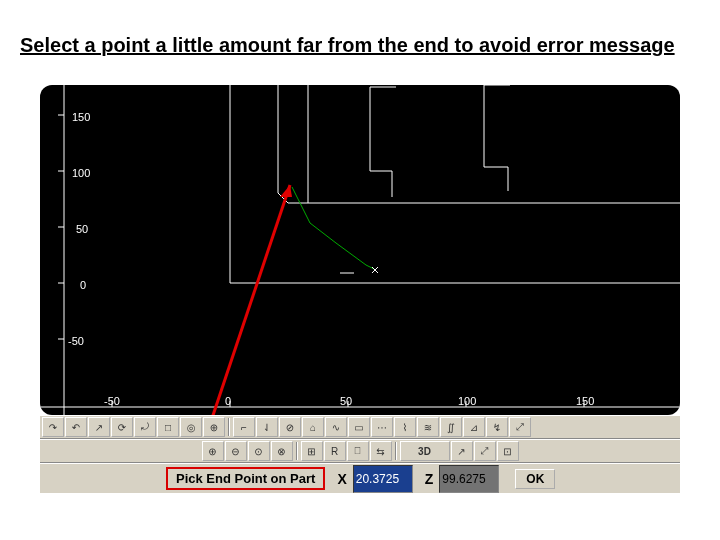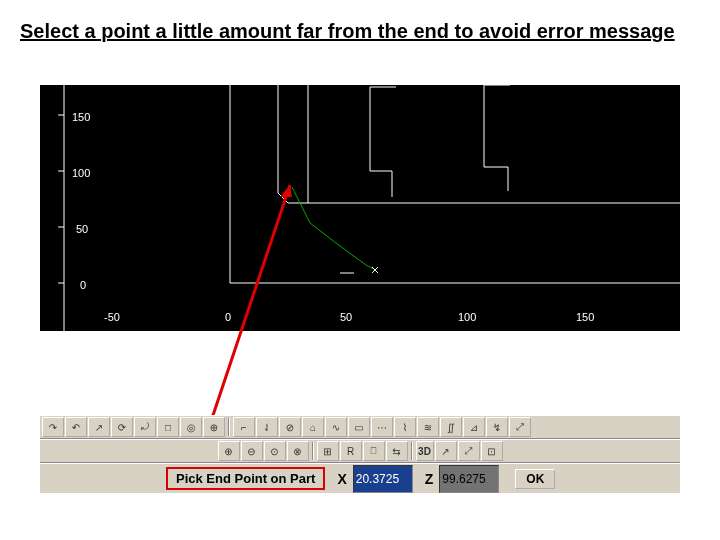--- a/index.html
+++ b/index.html
@@ -7,38 +7,39 @@
     margin: 0;
     width: 720px;
     height: 540px;
     font-family: Arial, sans-serif;
     background: #fff;
     overflow: hidden;
     position: relative;
   }
   .instruction {
     position: absolute;
-    top: 18px;
+    top: 32px;
     left: 20px;
     right: 20px;
     font-size: 20px;
     font-weight: bold;
     color: #000;
     text-align: justify;
     line-height: 1.3;
   }
   .instruction u { text-decoration: underline; }
   .canvas-wrap {
     position: absolute;
     top: 85px;
     left: 40px;
     width: 640px;
-    height: 246px;
+    height: 330px;
     background: #000;
     overflow: hidden;
+    border-radius: 12px;
   }
   .canvas-wrap svg {
     position: absolute;
     top: 0; left: 0;
     width: 640px;
     height: 330px;
   }
   .axis-label {
     position: absolute;
     color: #fff;
@@ -249,21 +250,21 @@
   <div class="tb-btn">⊕</div>
   <div class="tb-btn">⊖</div>
   <div class="tb-btn">⊙</div>
   <div class="tb-btn">⊗</div>
   <div class="tb-sep"></div>
   <div class="tb-btn">⊞</div>
   <div class="tb-btn">R</div>
   <div class="tb-btn">⎕</div>
   <div class="tb-btn">⇆</div>
   <div class="tb-sep"></div>
-  <div class="tb-btn" style="width:18px;font-weight:bold">3D</div>
+  <div class="tb-btn" style="width:50px;font-weight:bold">3D</div>
   <div class="tb-btn">↗</div>
   <div class="tb-btn">⤢</div>
   <div class="tb-btn">⊡</div>
 </div>
 
 <div class="bottom-bar">
   <div class="prompt-box">Pick End Point on Part</div>
   <span class="coord-label">X</span>
   <input class="coord-input sel" value="20.3725" style="">
   <span class="coord-label">Z</span>

